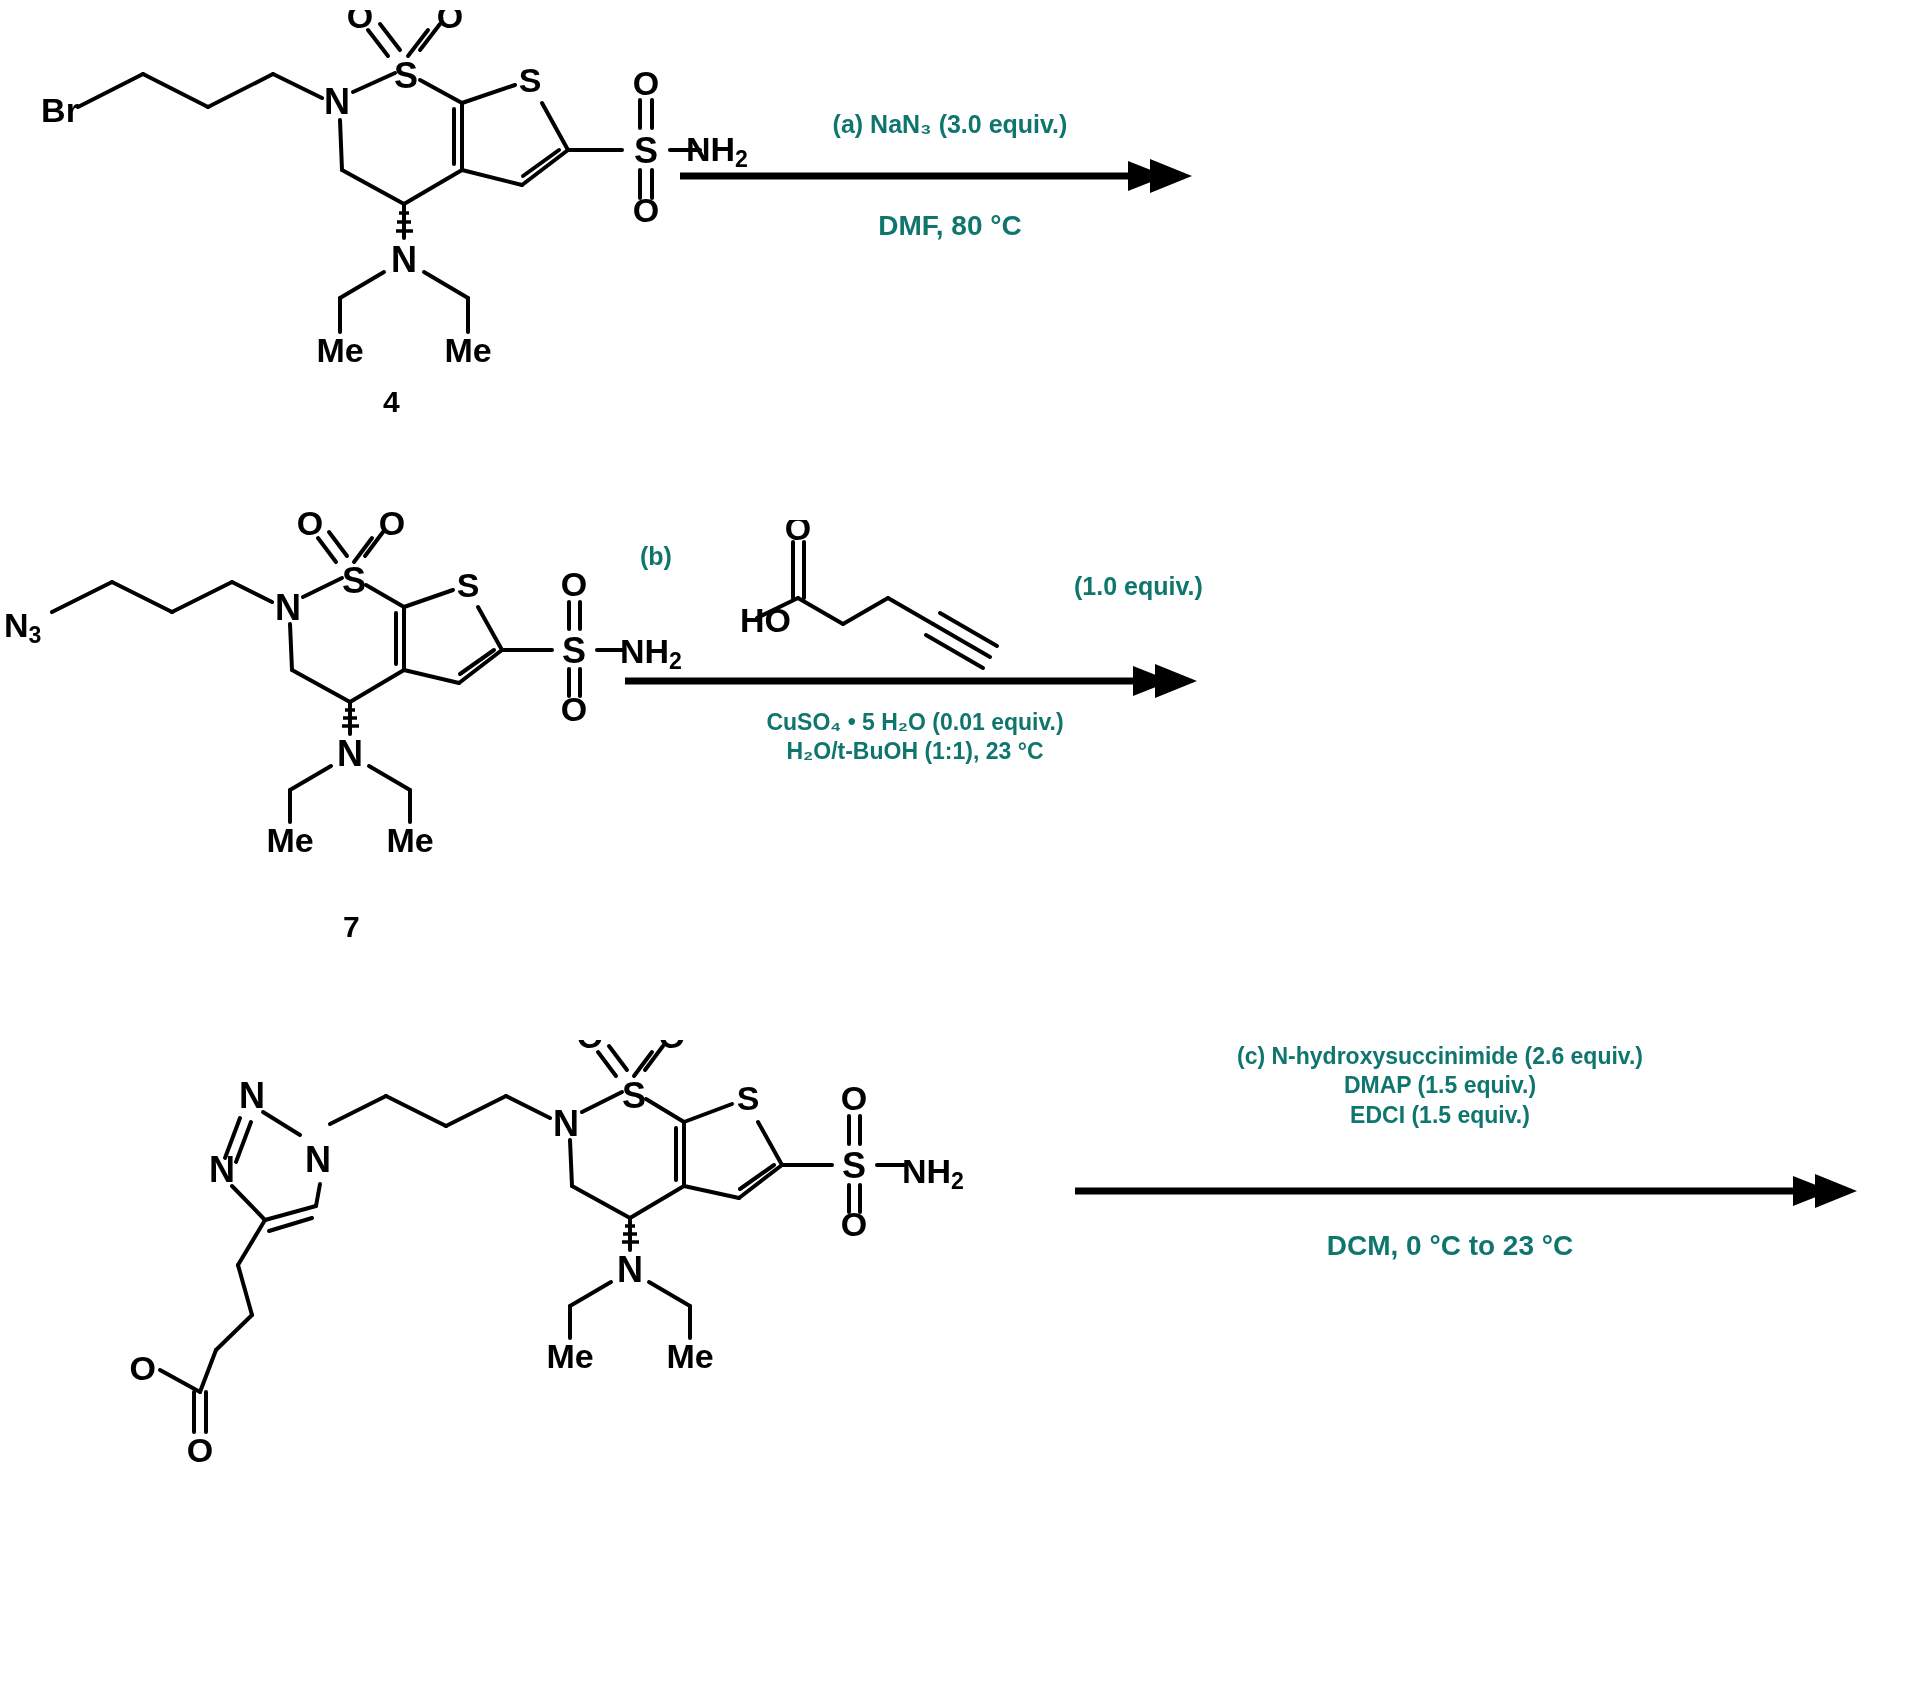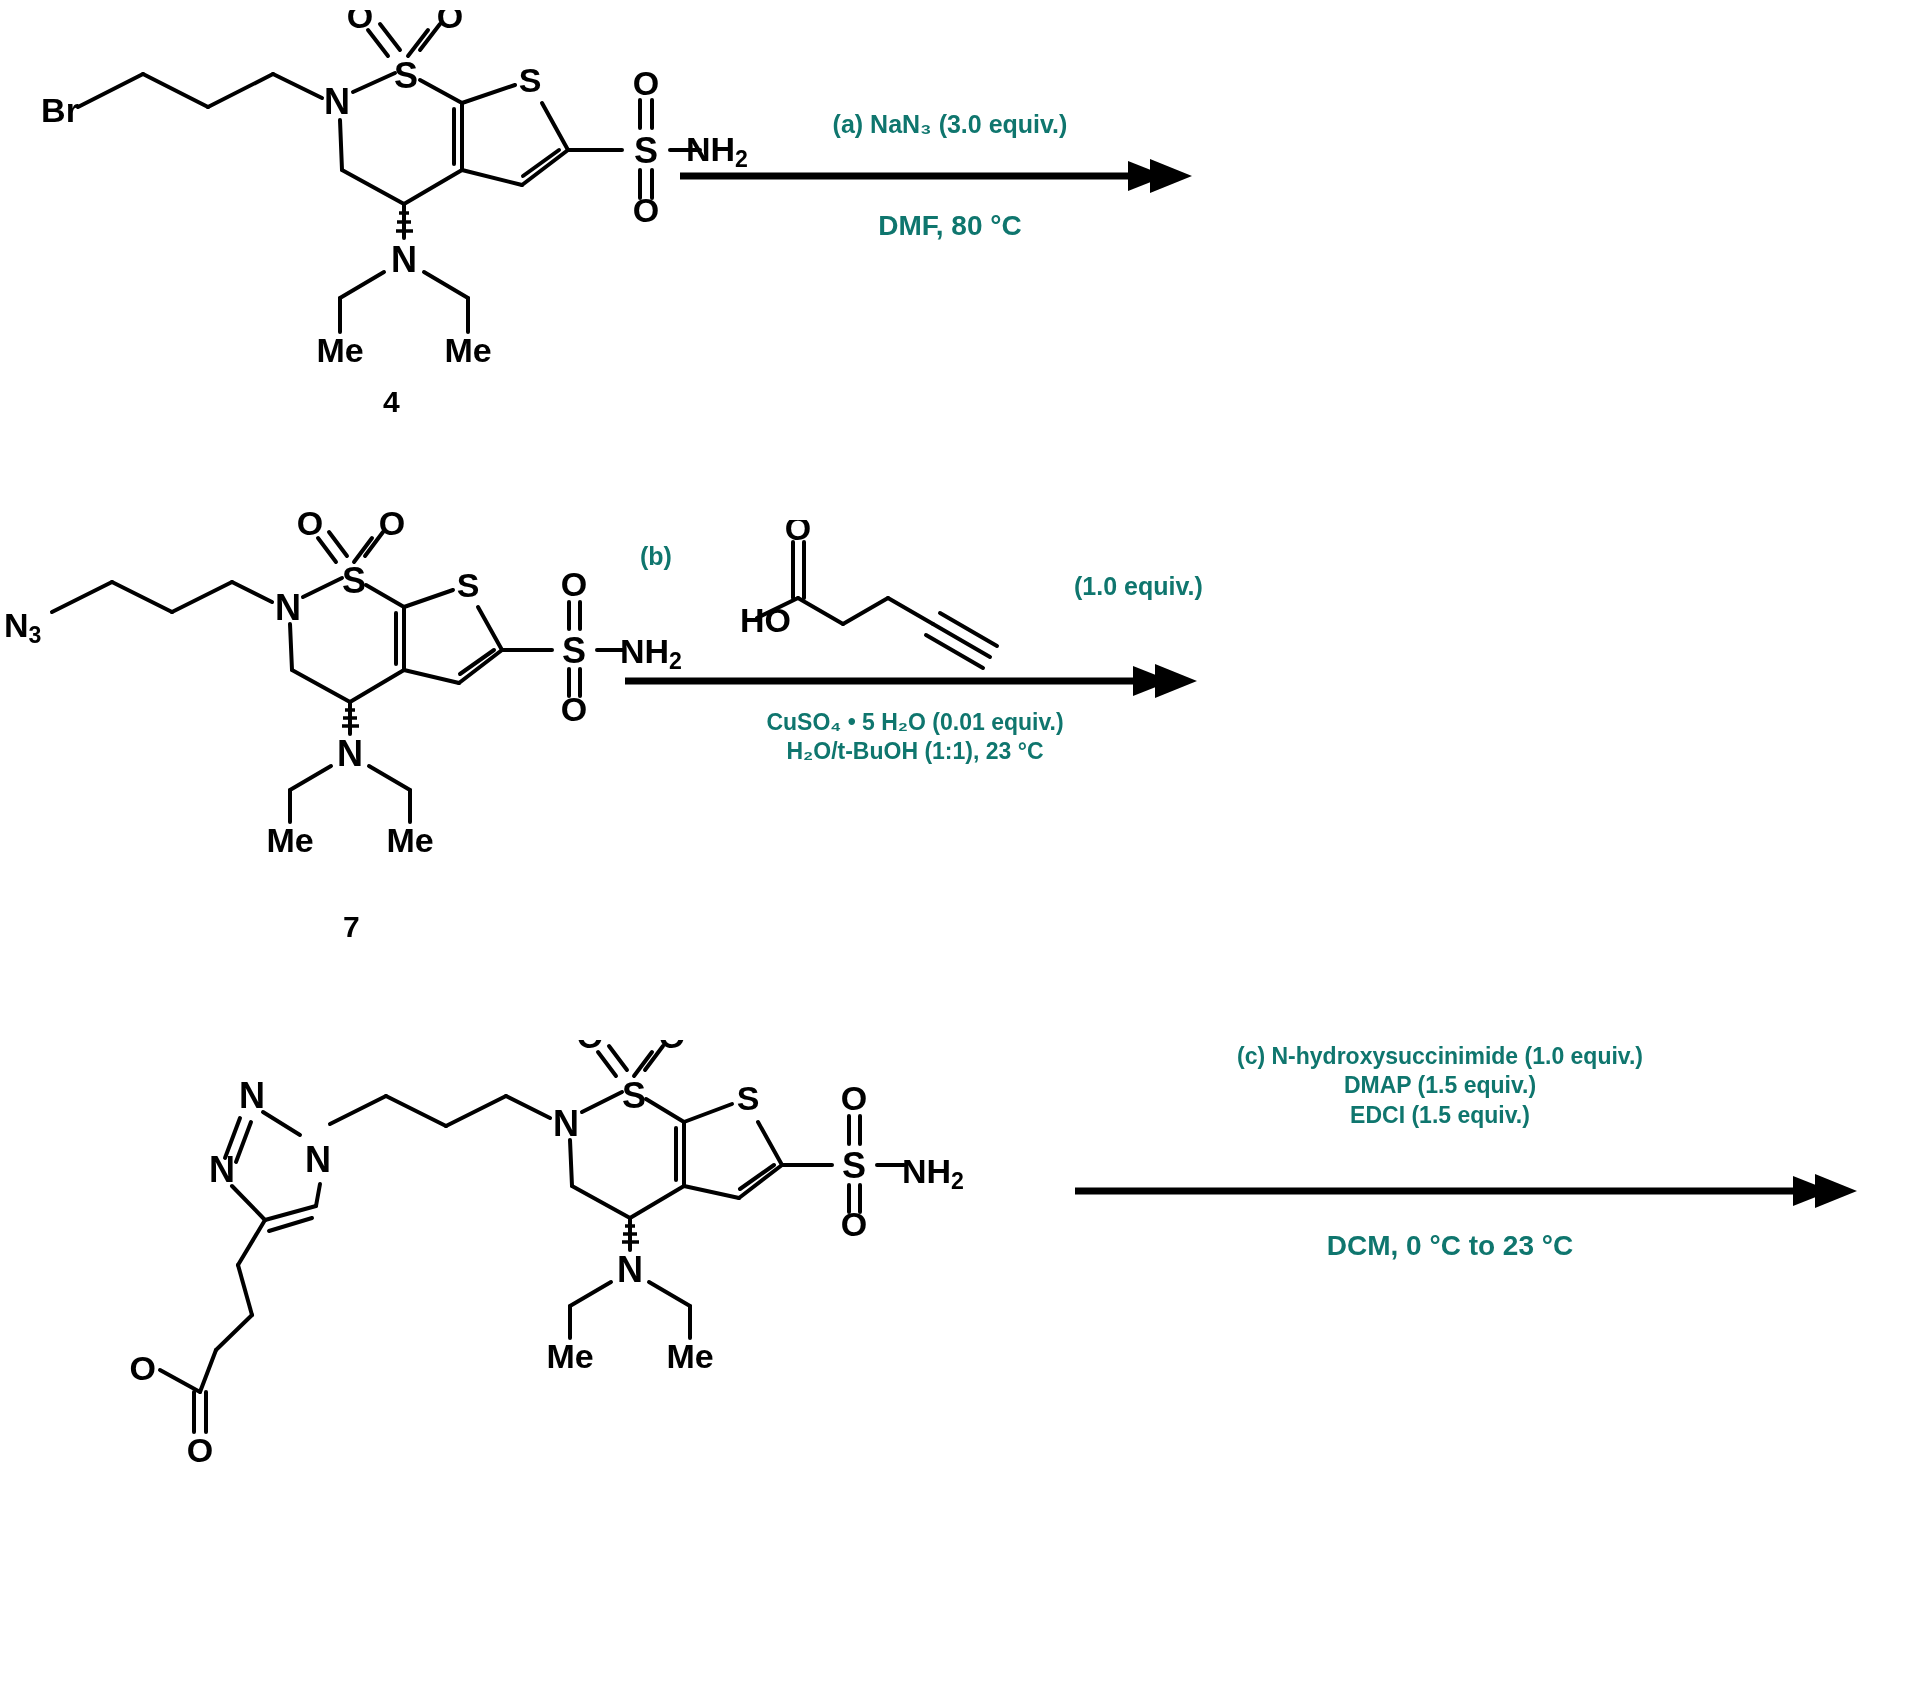--- a/index.html
+++ b/index.html
@@ -333,21 +333,21 @@
         <text x="440" y="328" font-size="34">Me</text>
         <text x="560" y="328" font-size="34">Me</text>
         <text x="70" y="422" font-size="34">O</text>
       </g>
       <text x="26" y="340" font-size="34" font-family="Liberation Sans, sans-serif" font-weight="bold" fill="#000" text-anchor="end">HO</text>
     </svg>
 
     <div style="position:absolute; left:902px; top:172px; font-size:34px; font-weight:bold;">NH<sub>2</sub></div>
 
     <div class="cond-block cond-small" style="left:1090px; top:62px; width:700px;">
-      <span class="cond-line">(c) N-hydroxysuccinimide (1.0 equiv.)</span>
+      <span class="cond-line">(c) N-hydroxysuccinimide (2.6 equiv.)</span>
       <span class="cond-line">DMAP (1.5 equiv.)</span>
       <span class="cond-line">EDCI (1.5 equiv.)</span>
     </div>
 
     <div class="arrow-wrap" style="left:1075px; top:190px;">
       <svg width="790" height="42" viewBox="0 0 790 42">
         <line x1="0" y1="21" x2="762" y2="21" stroke="#000" stroke-width="7"></line>
         <path d="M 740 4 L 782 21 L 740 38 Z" fill="#000"></path>
         <path d="M 718 6 L 756 21 L 718 36 Z" fill="#000"></path>
       </svg>

